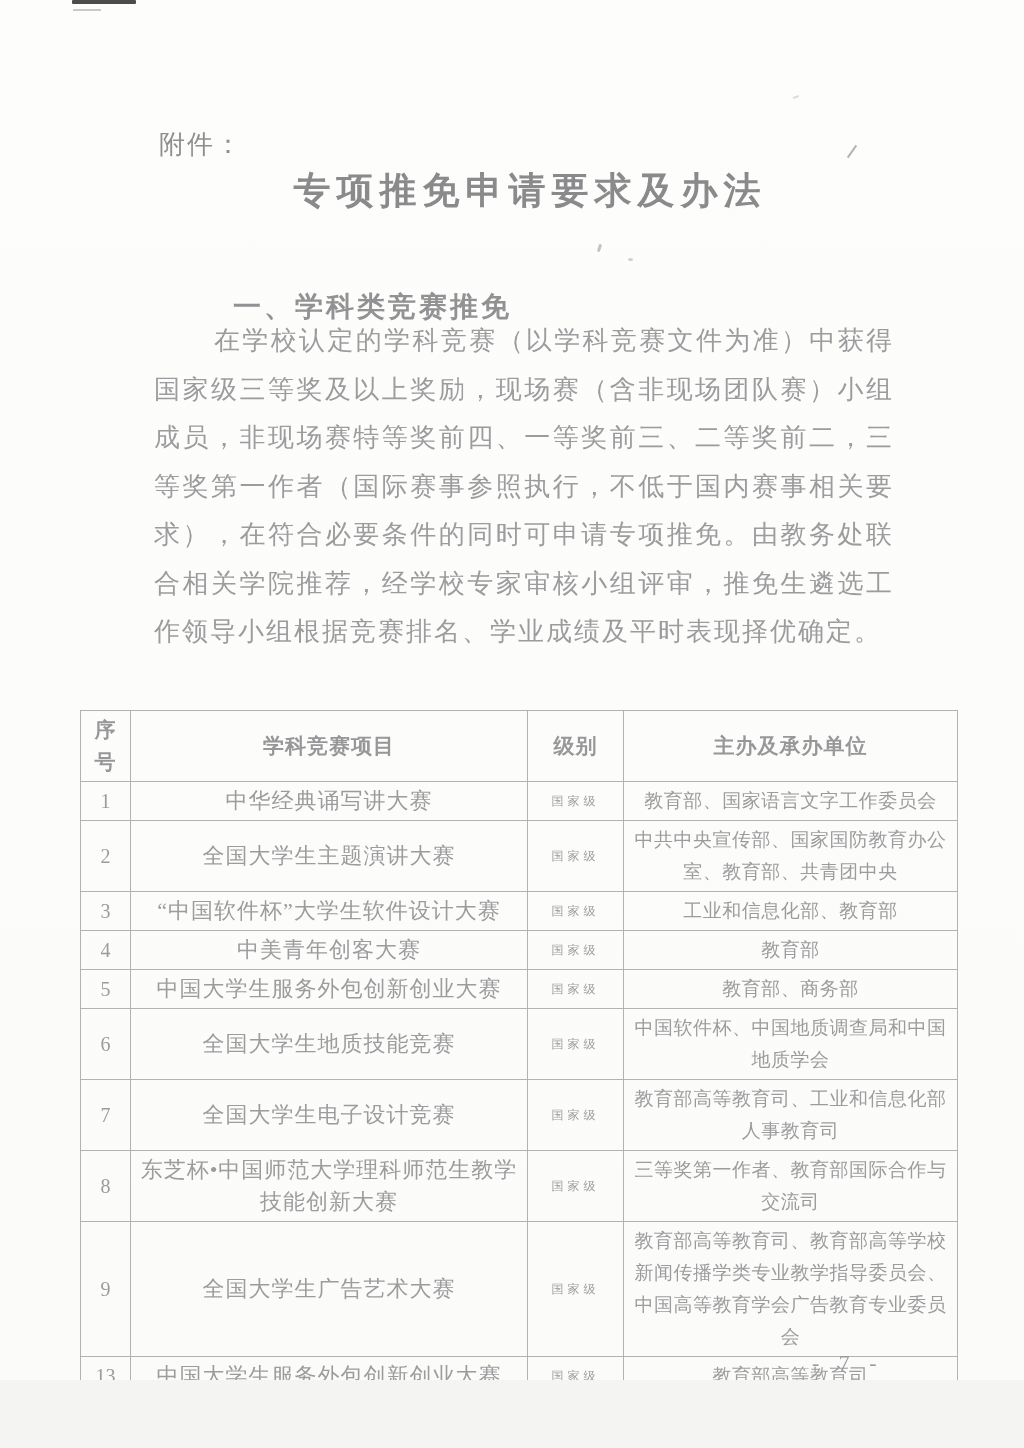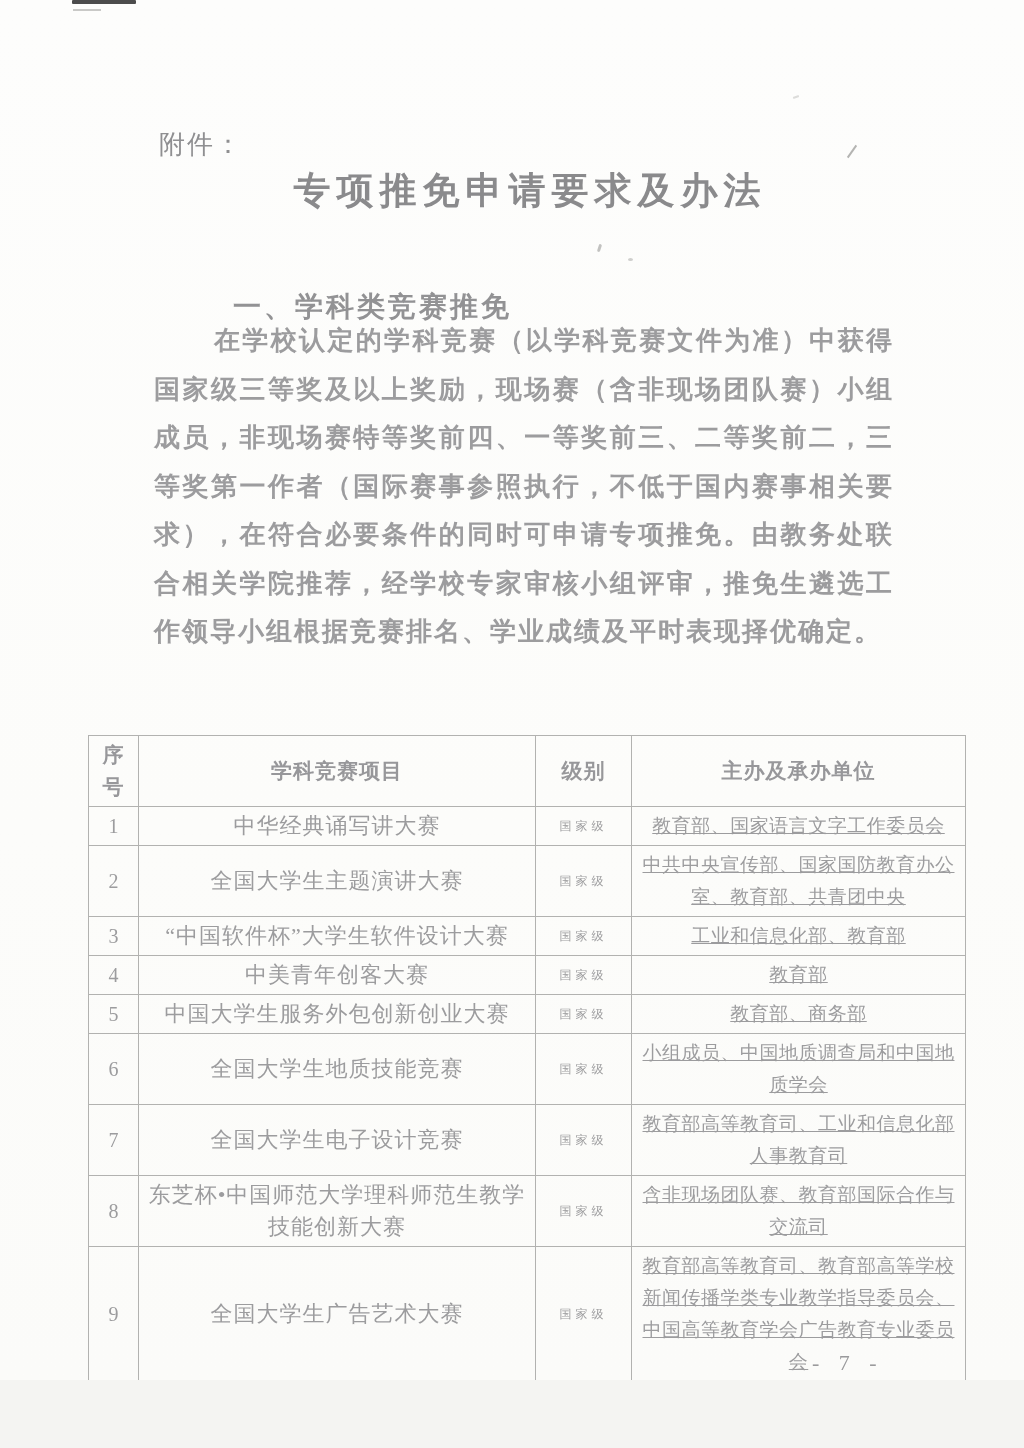--- a/index.html
+++ b/index.html
@@ -32,40 +32,39 @@
     text-align:center;font-size:37px;font-weight:bold;
     color:#8a8a8c;letter-spacing:6px;
   }
   .section-heading{
     position:absolute;left:217px;top:272px;margin:16px;
     font-size:28px;font-weight:bold;color:#929294;letter-spacing:3px;
   }
   .para{
     position:absolute;left:154px;top:317px;width:740px;margin:0;
     font-size:26px;line-height:48.5px;color:#9c9c9e;
-    letter-spacing:2px;text-align:justify;text-indent:60px;font-weight:bold;
+    letter-spacing:2px;text-align:justify;text-indent:60px;
   }
   table.comp{
-    position:absolute;left:88px;top:710px;width:877px;
+    position:absolute;left:80px;top:710px;width:877px;
     border-collapse:collapse;table-layout:fixed;
     color:#9c9c9e;
-    margin-top:25px;
   }
   table.comp th,table.comp td{
     border:1px solid #b2b2b0;
     text-align:center;vertical-align:middle;
     padding:3px 4px;line-height:32px;
     font-weight:normal;
     overflow:hidden;
   }
   table.comp th{font-size:21px;font-weight:bold;color:#97979a;letter-spacing:1px;height:38px;}
   td.col-no{font-size:20px;letter-spacing:0;}
   td.col-project{font-size:22px;letter-spacing:1px;}
   td.col-level{font-size:12px;letter-spacing:4px;}
-  td.col-organizer{font-size:19px;letter-spacing:0.5px;text-decoration:underline;}
+  td.col-organizer{font-size:19px;letter-spacing:0.5px;}
   .page-number{
     position:absolute;left:812px;top:1350px;
     font-size:22px;color:#9a9a9c;letter-spacing:7px;
   }
 </style>
 </head>
 <body>
 
 <div class="page">
 
@@ -127,33 +126,33 @@
         <tr>
           <td class="col-no">5</td>
           <td class="col-project">中国大学生服务外包创新创业大赛</td>
           <td class="col-level">国家级</td>
           <td class="col-organizer">教育部、商务部</td>
         </tr>
         <tr>
           <td class="col-no">6</td>
           <td class="col-project">全国大学生地质技能竞赛</td>
           <td class="col-level">国家级</td>
-          <td class="col-organizer">小组成员、中国地质调查局和中国地质学会</td>
+          <td class="col-organizer">中国软件杯、中国地质调查局和中国地质学会</td>
         </tr>
         <tr>
           <td class="col-no">7</td>
           <td class="col-project">全国大学生电子设计竞赛</td>
           <td class="col-level">国家级</td>
           <td class="col-organizer">教育部高等教育司、工业和信息化部人事教育司</td>
         </tr>
         <tr>
           <td class="col-no">8</td>
           <td class="col-project">东芝杯•中国师范大学理科师范生教学技能创新大赛</td>
           <td class="col-level">国家级</td>
-          <td class="col-organizer">含非现场团队赛、教育部国际合作与交流司</td>
+          <td class="col-organizer">三等奖第一作者、教育部国际合作与交流司</td>
         </tr>
         <tr>
           <td class="col-no">9</td>
           <td class="col-project">全国大学生广告艺术大赛</td>
           <td class="col-level">国家级</td>
           <td class="col-organizer">教育部高等教育司、教育部高等学校新闻传播学类专业教学指导委员会、中国高等教育学会广告教育专业委员会</td>
         </tr>
         <tr>
           <td class="col-no">13</td>
           <td class="col-project">中国大学生服务外包创新创业大赛</td>

